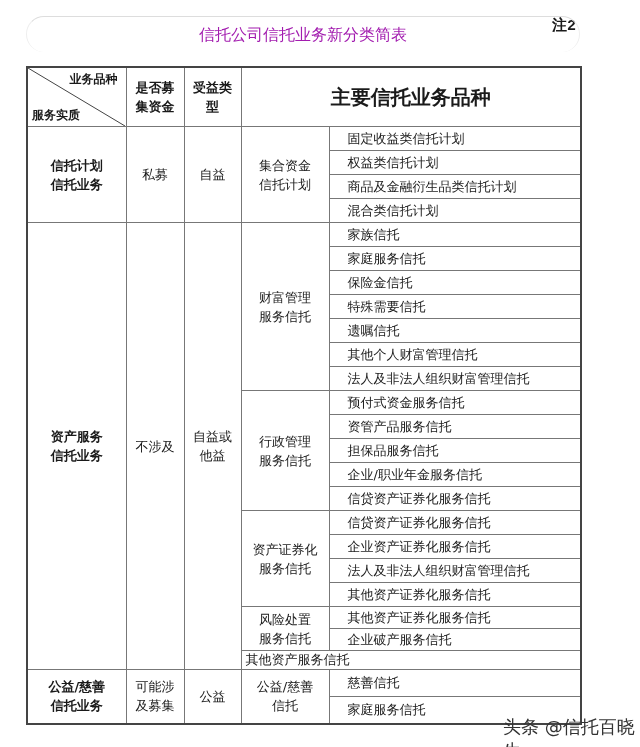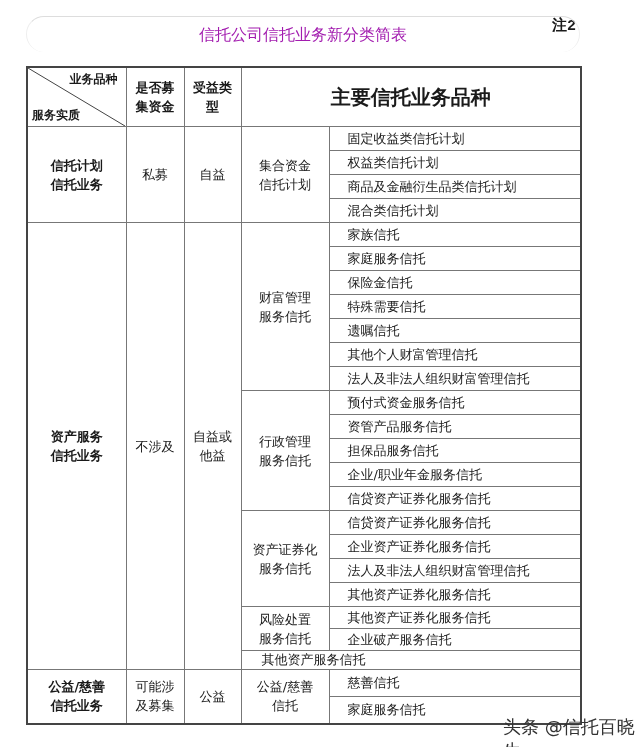--- a/index.html
+++ b/index.html
@@ -124,21 +124,21 @@
 
   <tr style="height:22px">
     <td rowspan="2" class="c"><span>风险处置</span><br><span>服务信托</span></td>
     <td class="l">其他资产证券化服务信托</td>
   </tr>
   <tr style="height:22px">
         <td class="l">企业破产服务信托</td>
       </tr>
 
   <tr style="height:19px">
-    <td colspan="2" class="l" style="padding-left:20px">其他资产服务信托</td>
+    <td colspan="2" class="l" style="padding-left:4px">其他资产服务信托</td>
   </tr>
 
   <tr style="height:27px">
     <td rowspan="2" class="c b"><span>公益/慈善</span><br><span>信托业务</span></td>
     <td rowspan="2" class="c"><span>可能涉</span><br><span>及募集</span></td>
     <td rowspan="2" class="c">公益</td>
     <td rowspan="2" class="c"><span>公益/慈善</span><br><span>信托</span></td>
     <td class="l">慈善信托</td>
   </tr>
   <tr style="height:27px">

